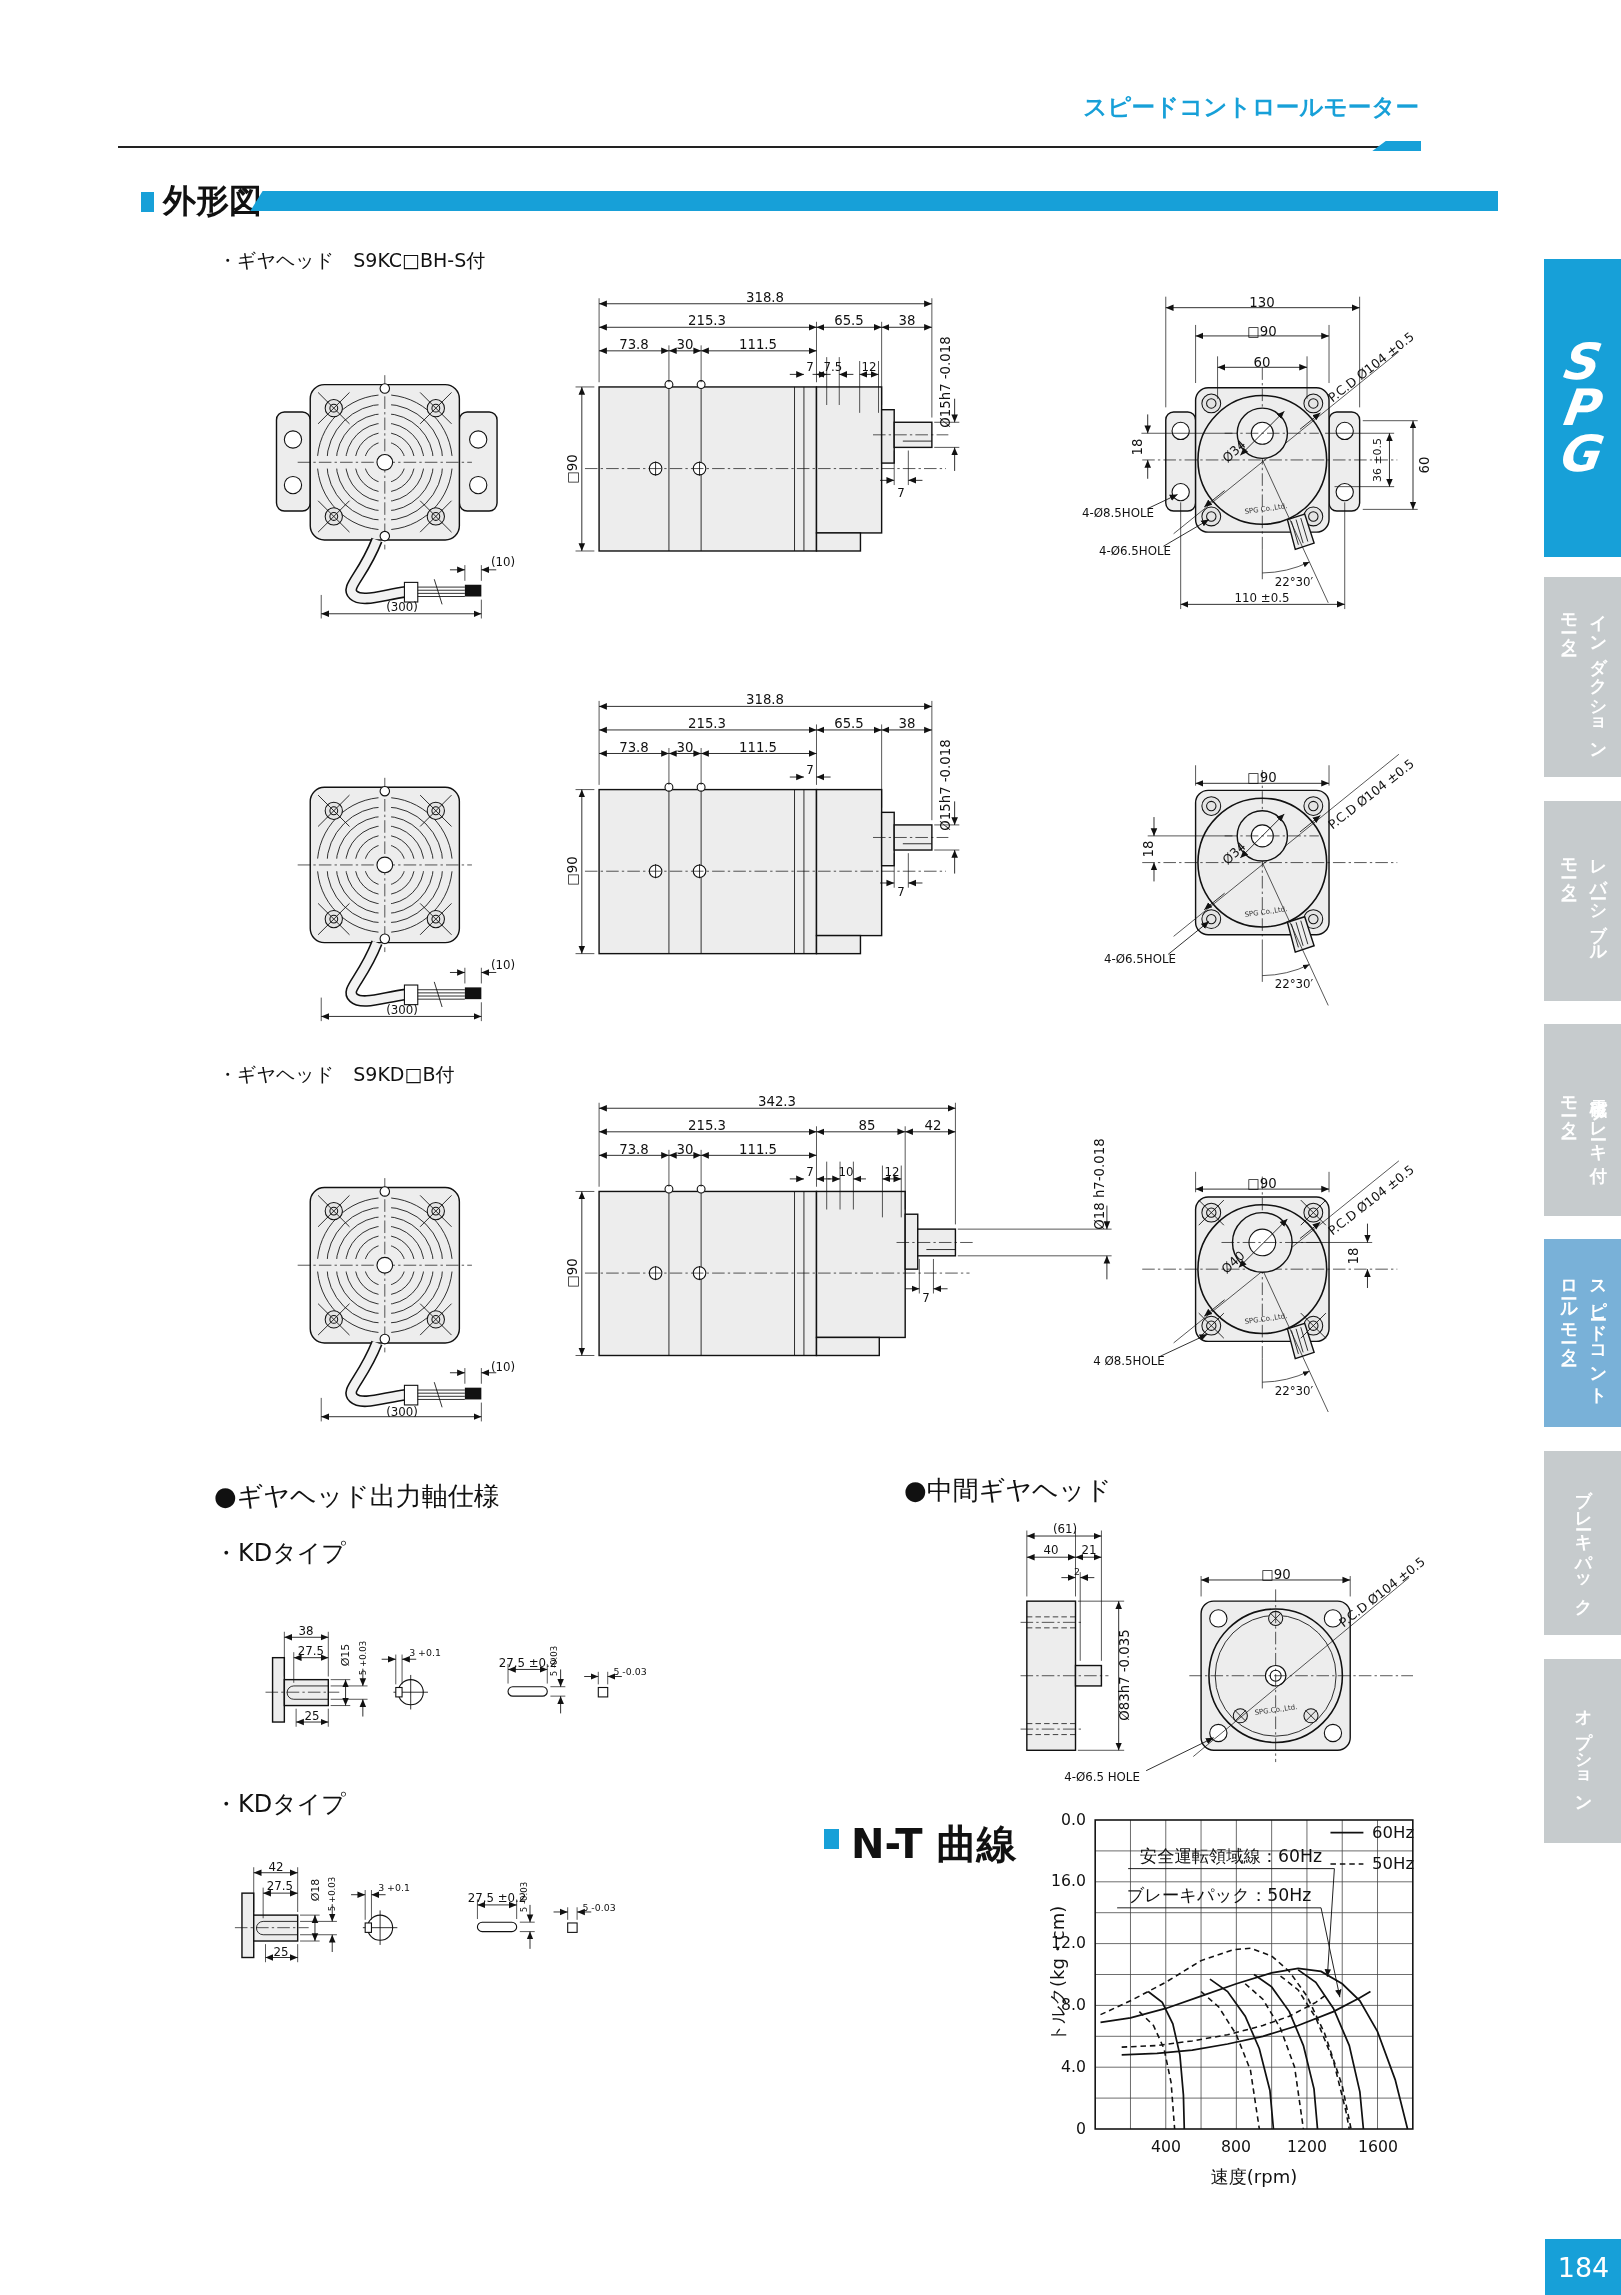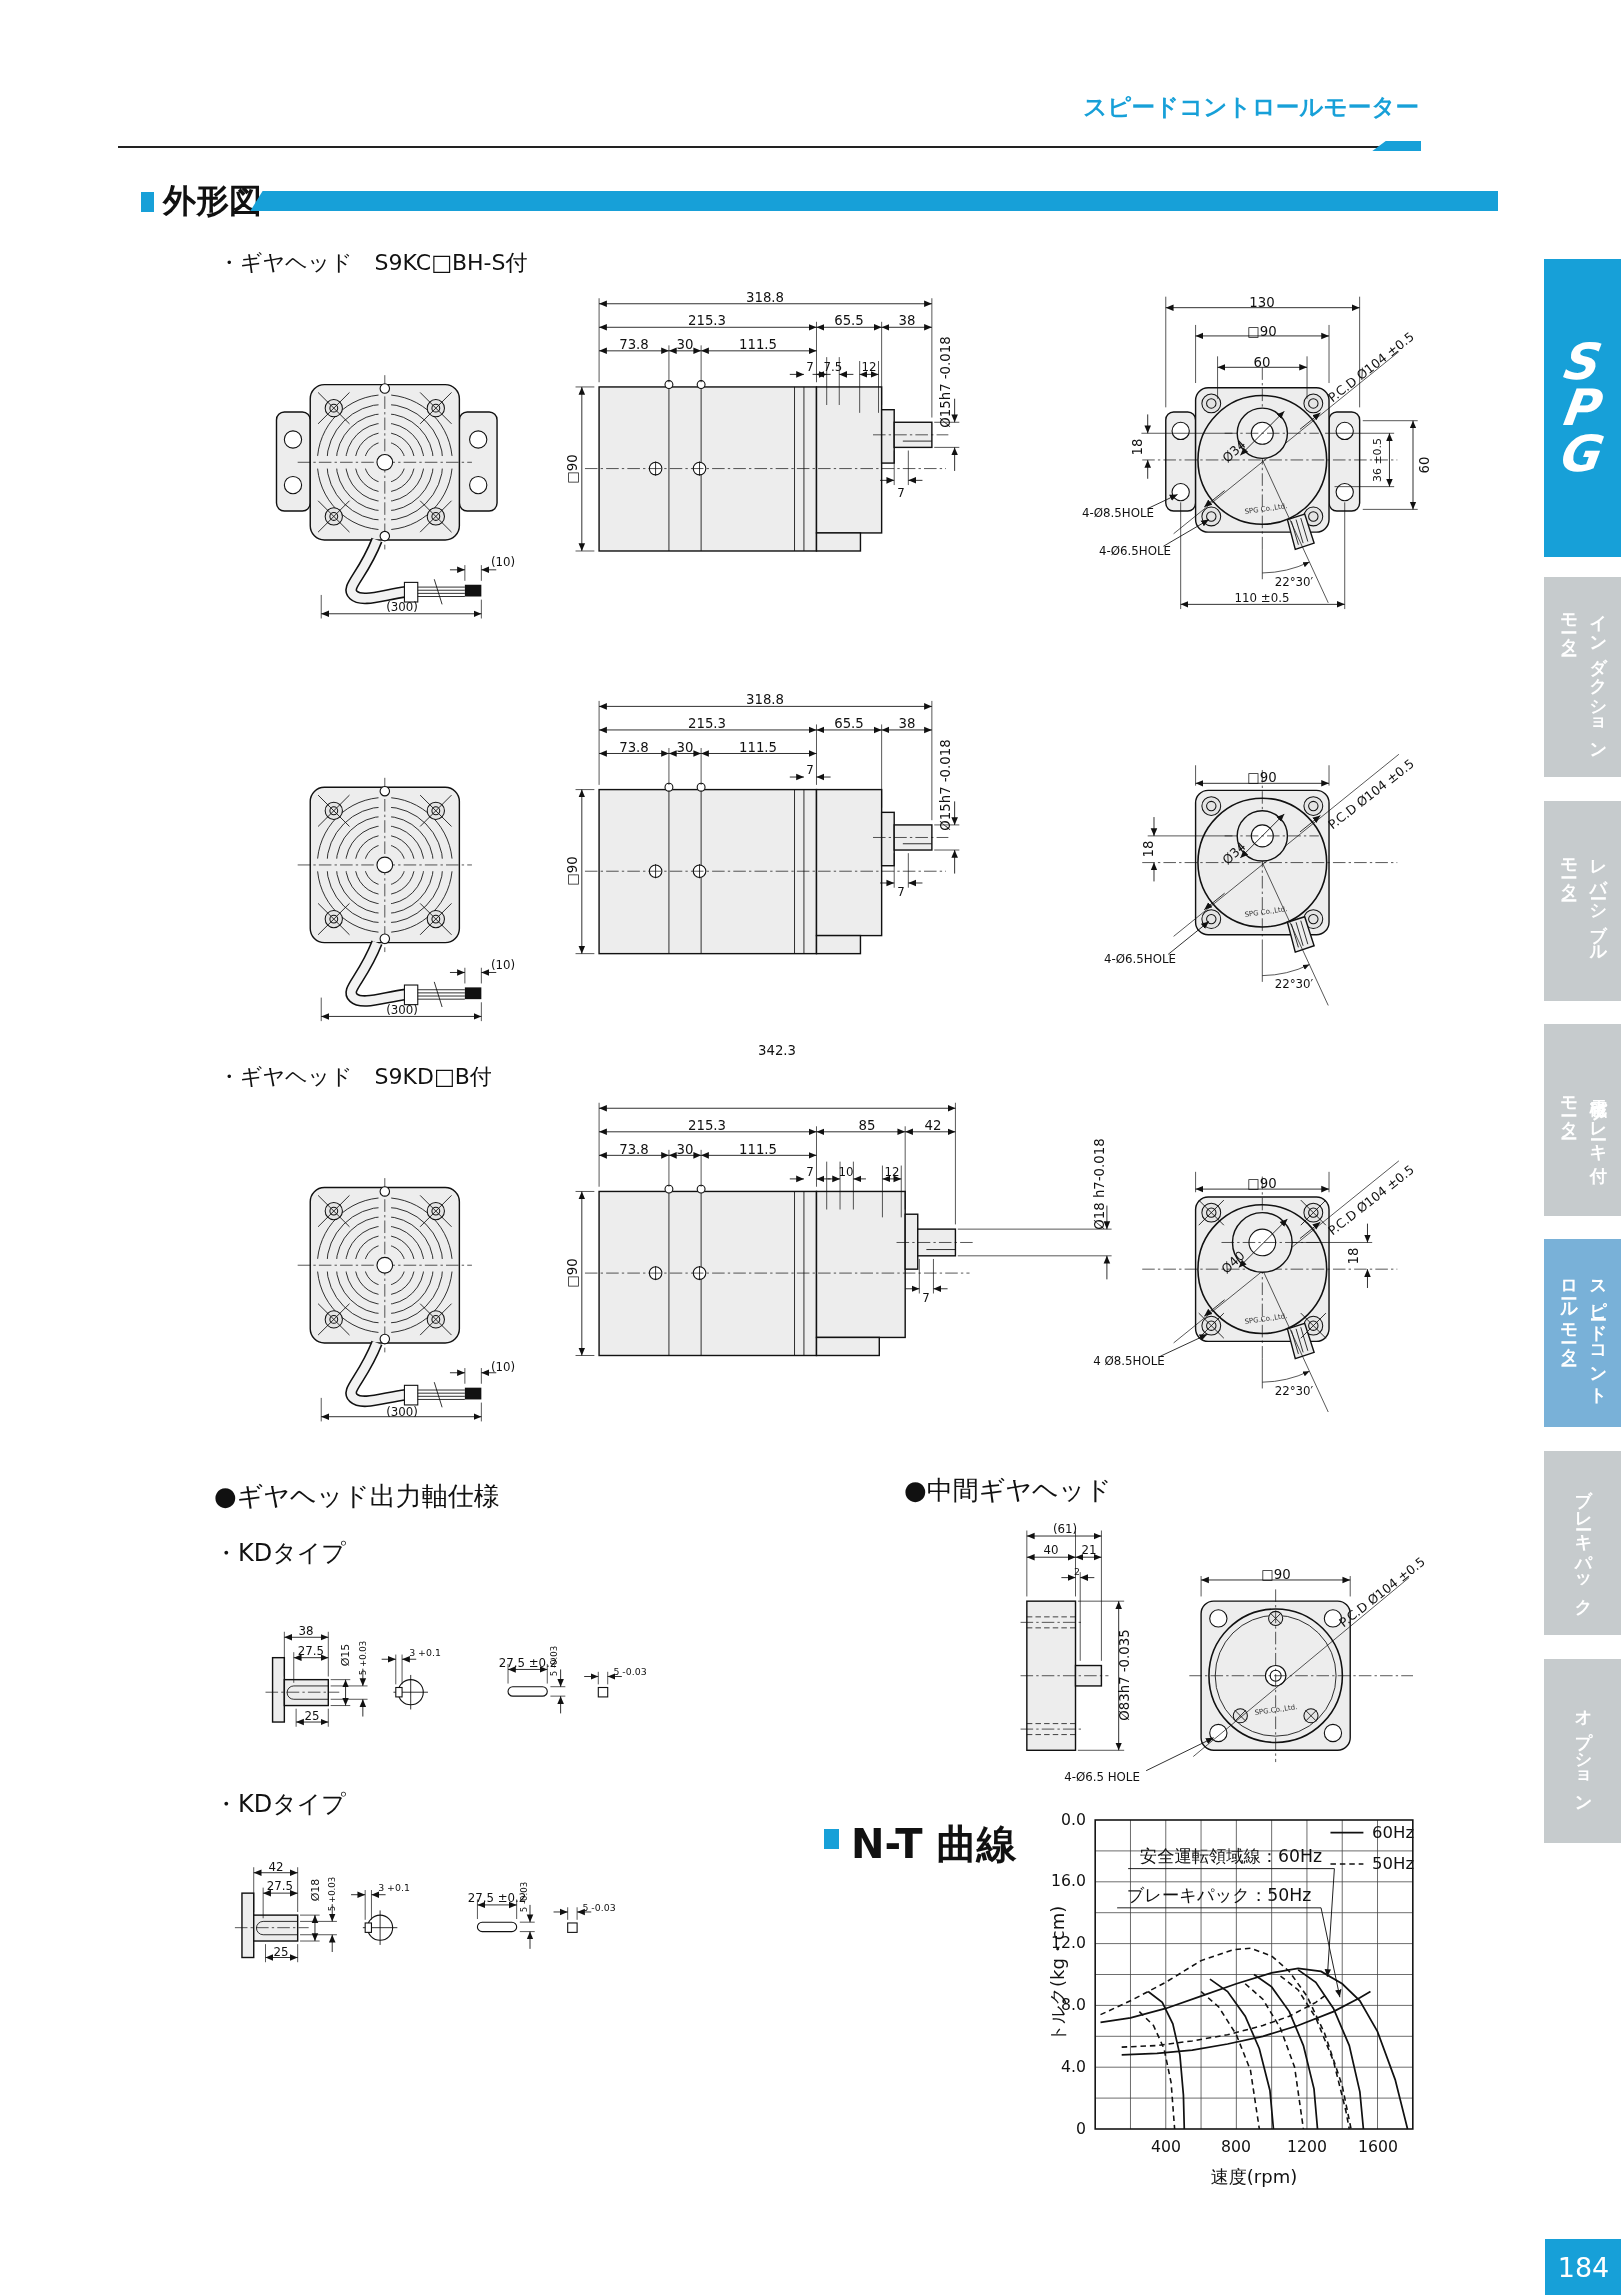--- a/index.html
+++ b/index.html
@@ -28,21 +28,21 @@
   .dvt{transform:translate(-50%,-50%) rotate(-90deg);font-size:8.6px;}
   .pcd{transform:translate(-50%,-50%) rotate(-38deg);font-size:12.6px;}
   .dd{transform:translate(-50%,-50%) rotate(-43deg);font-size:12.6px;}
   
   .hdr-title{position:absolute;top:91px;right:203px;font-size:23.6px;font-weight:bold;color:#17a0d8;}
   .hdr-rule{position:absolute;left:118px;top:146px;width:1303px;height:1.6px;background:#222;}
   .hdr-rule-end{position:absolute;left:1372px;top:141px;width:49px;height:10.2px;background:#17a0d8;clip-path:polygon(28% 0,100% 0,100% 100%,0 100%);}
   .sec-bullet{position:absolute;left:141px;top:192px;width:13.3px;height:19.6px;background:#17a0d8;}
   .sec-title{position:absolute;left:163px;top:179px;margin:0;font-size:33px;font-weight:bold;}
   .sec-bar{position:absolute;left:250px;top:191px;width:1248px;height:20.4px;background:#17a0d8;clip-path:polygon(12.6px 0,100% 0,100% 100%,0 100%);}
-  .dwg-title{position:absolute;left:218px;font-size:22px;}
+  .dwg-title{position:absolute;left:218px;font-size:19px;}
   .blk-title{position:absolute;font-size:26px;}
   .sub-title{position:absolute;font-size:24px;}
   
   .nt-bullet{position:absolute;left:824px;top:1829px;width:15px;height:19.6px;background:#17a0d8;}
   .nt-title{position:absolute;left:851px;top:1817px;font-size:40px;font-weight:bold;}
   #nt-plot{left:1095px;top:1820px;overflow:visible;}
   .g{stroke:#444;stroke-width:1;}
   .bdr{fill:none;stroke:#111;stroke-width:2;}
   .cs{fill:none;stroke:#111;stroke-width:2.2;}
   .cd{fill:none;stroke:#111;stroke-width:2;stroke-dasharray:7 5;}
@@ -524,21 +524,21 @@
       <span class="lbl sm" style="left: 901px; top: 892px;">7</span>
       <span class="lbl sm" style="left: 503px; top: 965px;">(10)</span>
       <span class="lbl sm" style="left: 402px; top: 1010px;">(300)</span>
       <span class="lbl " style="left: 1262px; top: 777px;">□90</span>
       <span class="lbl dd" style="left: 1234px; top: 853px;">Ø34</span>
       <span class="lbl dv" style="left: 1148px; top: 849px;">18</span>
       <span class="lbl pcd" style="left: 1371px; top: 794px;">P.C.D Ø104 ±0.5</span>
       <span class="lbl sm" style="left: 1140px; top: 959px;">4-Ø6.5HOLE</span>
       <span class="lbl sm" style="left: 1294px; top: 984px;">22°30′</span>
       <span class="lbl t" style="left: 1266px; top: 912px;">SPG Co.,Ltd.</span>
-      <span class="lbl " style="left: 777px; top: 1050px; text-align: center;">342.3</span>
+      <span class="lbl " style="left: 777px; top: 1101px; text-align: center;">342.3</span>
       <span class="lbl " style="left: 707px; top: 1125px;">215.3</span>
       <span class="lbl " style="left: 867px; top: 1125px;">85</span>
       <span class="lbl " style="left: 933px; top: 1125px;">42</span>
       <span class="lbl " style="left: 634px; top: 1149px;">73.8</span>
       <span class="lbl " style="left: 685px; top: 1149px;">30</span>
       <span class="lbl " style="left: 758px; top: 1149px;">111.5</span>
       <span class="lbl sm" style="left: 810px; top: 1172px;">7</span>
       <span class="lbl sm" style="left: 846px; top: 1172px;">10</span>
       <span class="lbl sm" style="left: 892px; top: 1172px;">12</span>
       <span class="lbl dv" style="left: 572px; top: 1273px;">□90</span>

